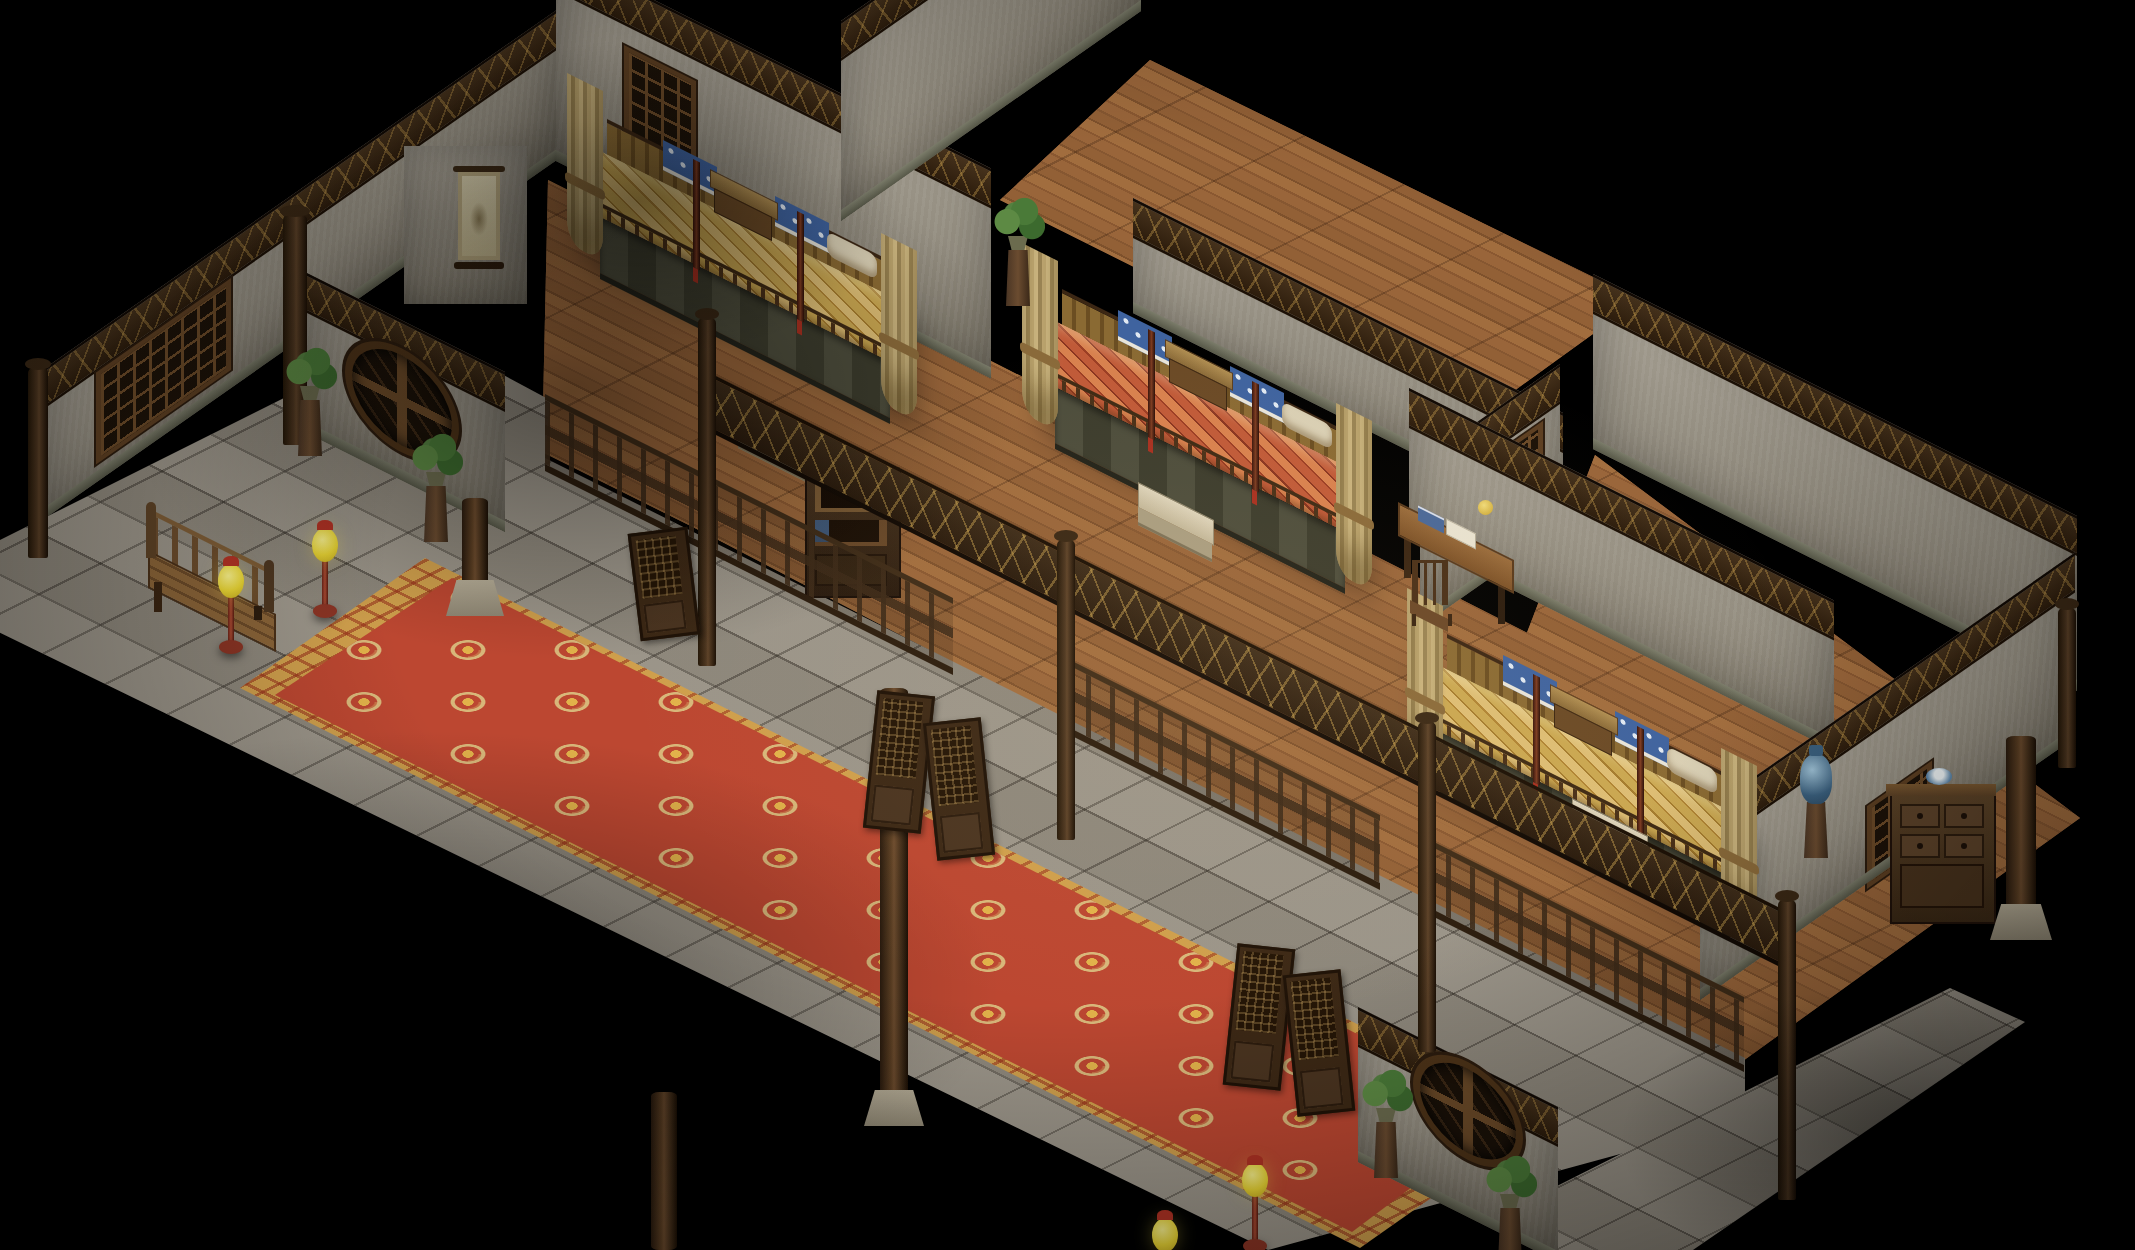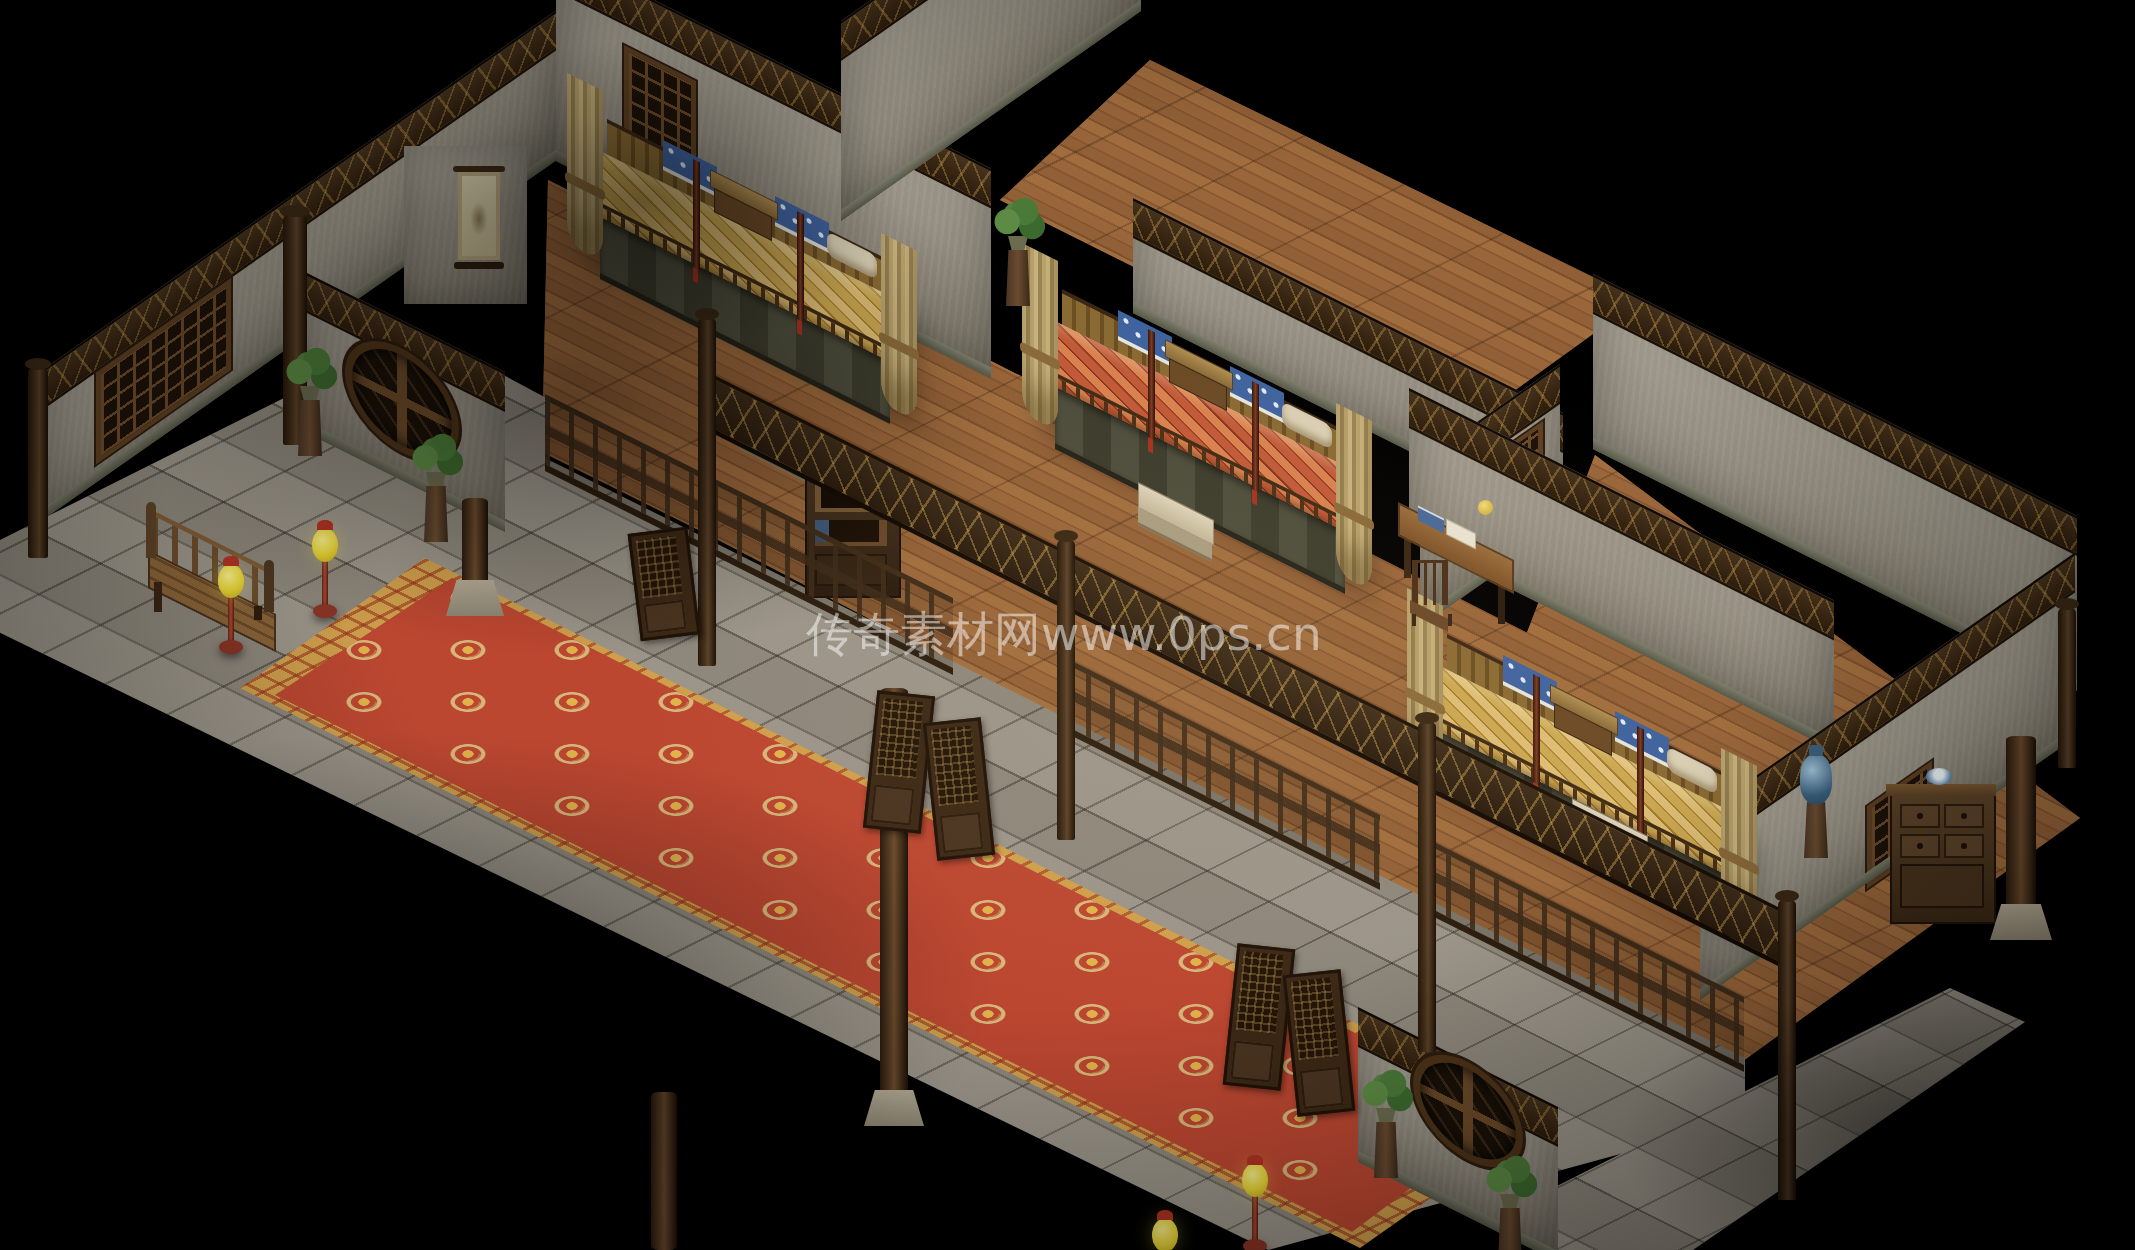--- a/index.html
+++ b/index.html
@@ -188,21 +188,20 @@
   .glow{background:radial-gradient(closest-side,rgba(255,215,150,.07),transparent);pointer-events:none;}
   .edge{background:radial-gradient(ellipse at 50% 46%, transparent 45%, rgba(0,0,0,.55) 100%);pointer-events:none;}
 
   .watermark{position:absolute;left:806px;top:603px;z-index:40;white-space:nowrap;
     font-size:47px;color:rgba(255,255,255,.5);letter-spacing:0;font-weight:400;pointer-events:none;}
 </style>
 </head>
 <body>
 
 <div id="scene">
-  <div class="watermark">传奇素材网www.0ps.cn</div>
 <div class="obj floor mat-wood clipfull" style="z-index: 2; clip-path: polygon(548px 180px, 995px 405px, 950px 655px, 542px 452px);"></div>
     <div class="obj floor mat-wood clipfull" style="z-index: 2; clip-path: polygon(930px 330px, 1620px 680px, 1390px 890px, 680px 520px);"></div>
     <div class="obj floor mat-wood clipfull" style="z-index: 2; clip-path: polygon(1150px 60px, 1640px 300px, 1460px 430px, 1000px 200px);"></div>
     <div class="obj floor mat-wood clipfull" style="z-index: 2; clip-path: polygon(1595px 455px, 2080px 818px, 1700px 1092px, 1415px 925px);"></div>
     <div class="obj floor mat-wood clipfull" style="z-index: 2; clip-path: polygon(1200px 700px, 1750px 980px, 1600px 1090px, 1100px 830px);"></div>
     <div class="obj floor mat-stone clipfull" style="z-index: 3; clip-path: polygon(-10px 545px, 420px 330px, 550px 400px, 545px 458px, 950px 660px, 1385px 878px, 1745px 1058px, 1745px 1120px, 1268px 1250px, -10px 628px);"></div>
     <div class="obj floor mat-stone clipfull" style="z-index: 3; clip-path: polygon(1545px 1192px, 1950px 988px, 2025px 1022px, 1690px 1252px, 1558px 1252px);"></div>
     <div class="obj floor mat-carpetb clipfull" style="z-index: 4; clip-path: polygon(425px 558px, 1545px 1118px, 1360px 1248px, 240px 688px);"></div>
     <div class="obj floor mat-carpet clipfull" style="z-index: 5; clip-path: polygon(452px 578px, 1512px 1112px, 1352px 1232px, 275px 695px);"></div>
     <div class="obj wall" style="z-index: 10; left: 41px; top: 371px; width: 515px; height: 150px; transform-origin: 0px 100%; transform: skewY(-35deg);">

